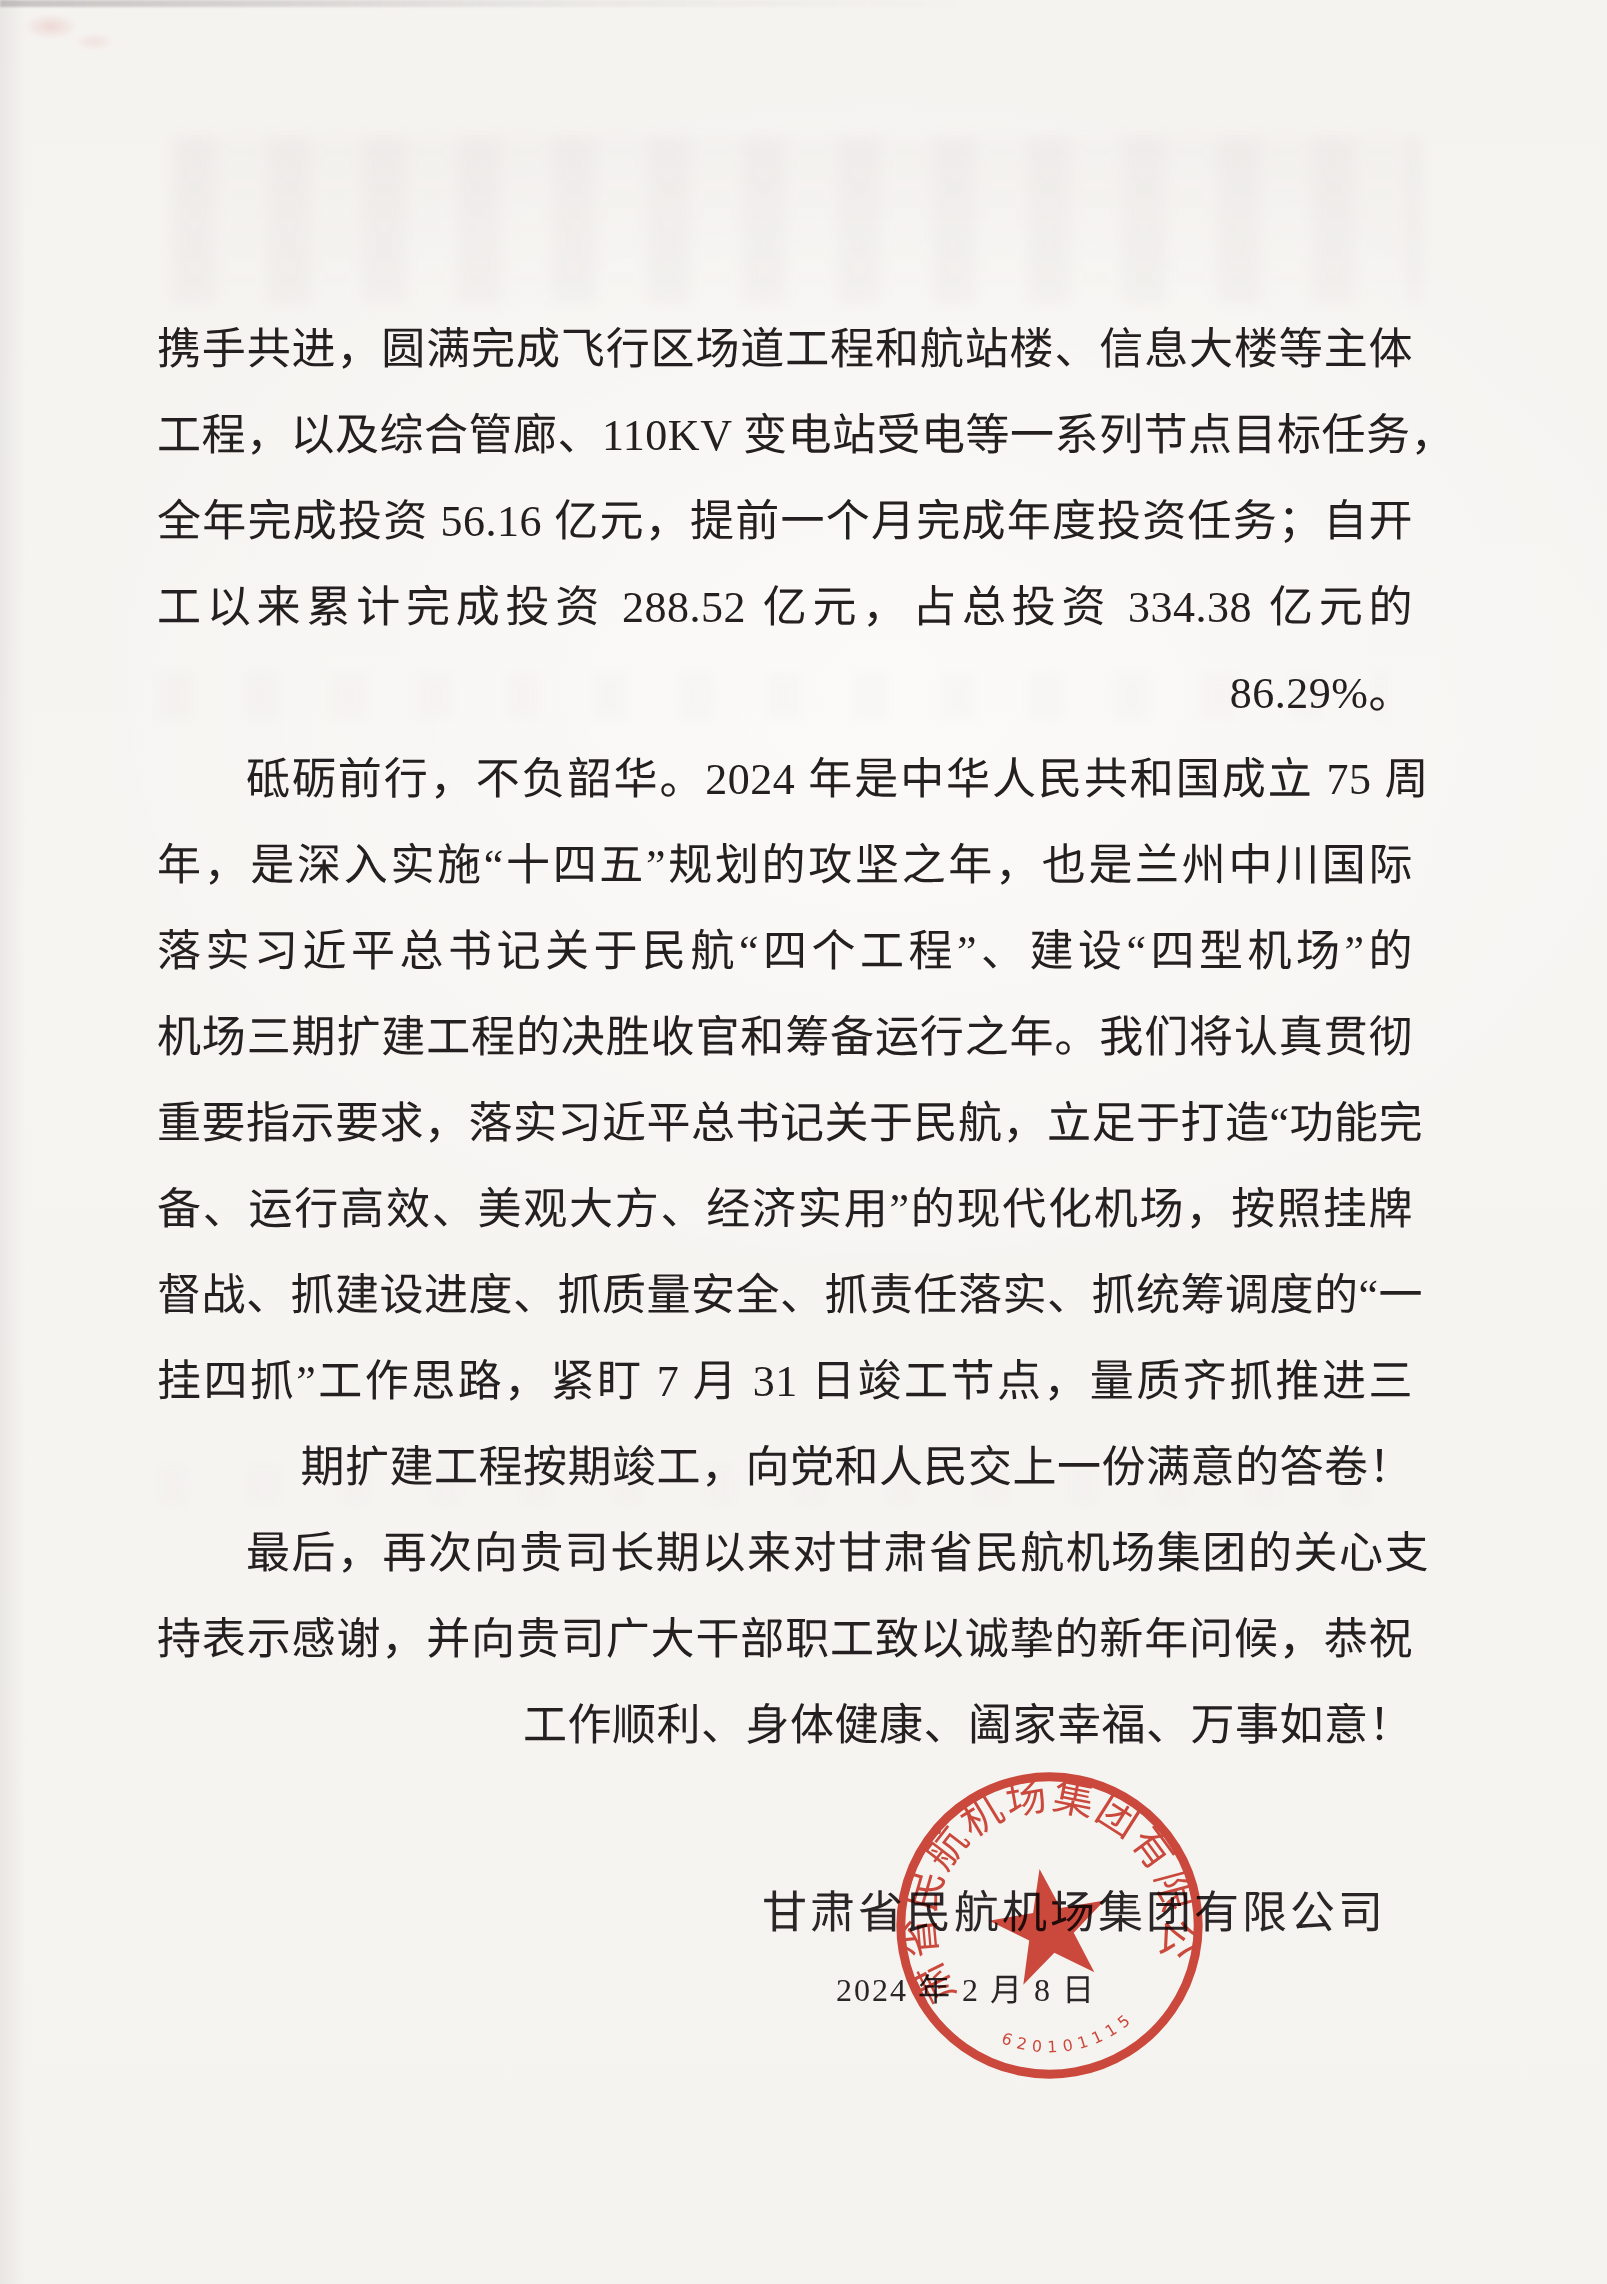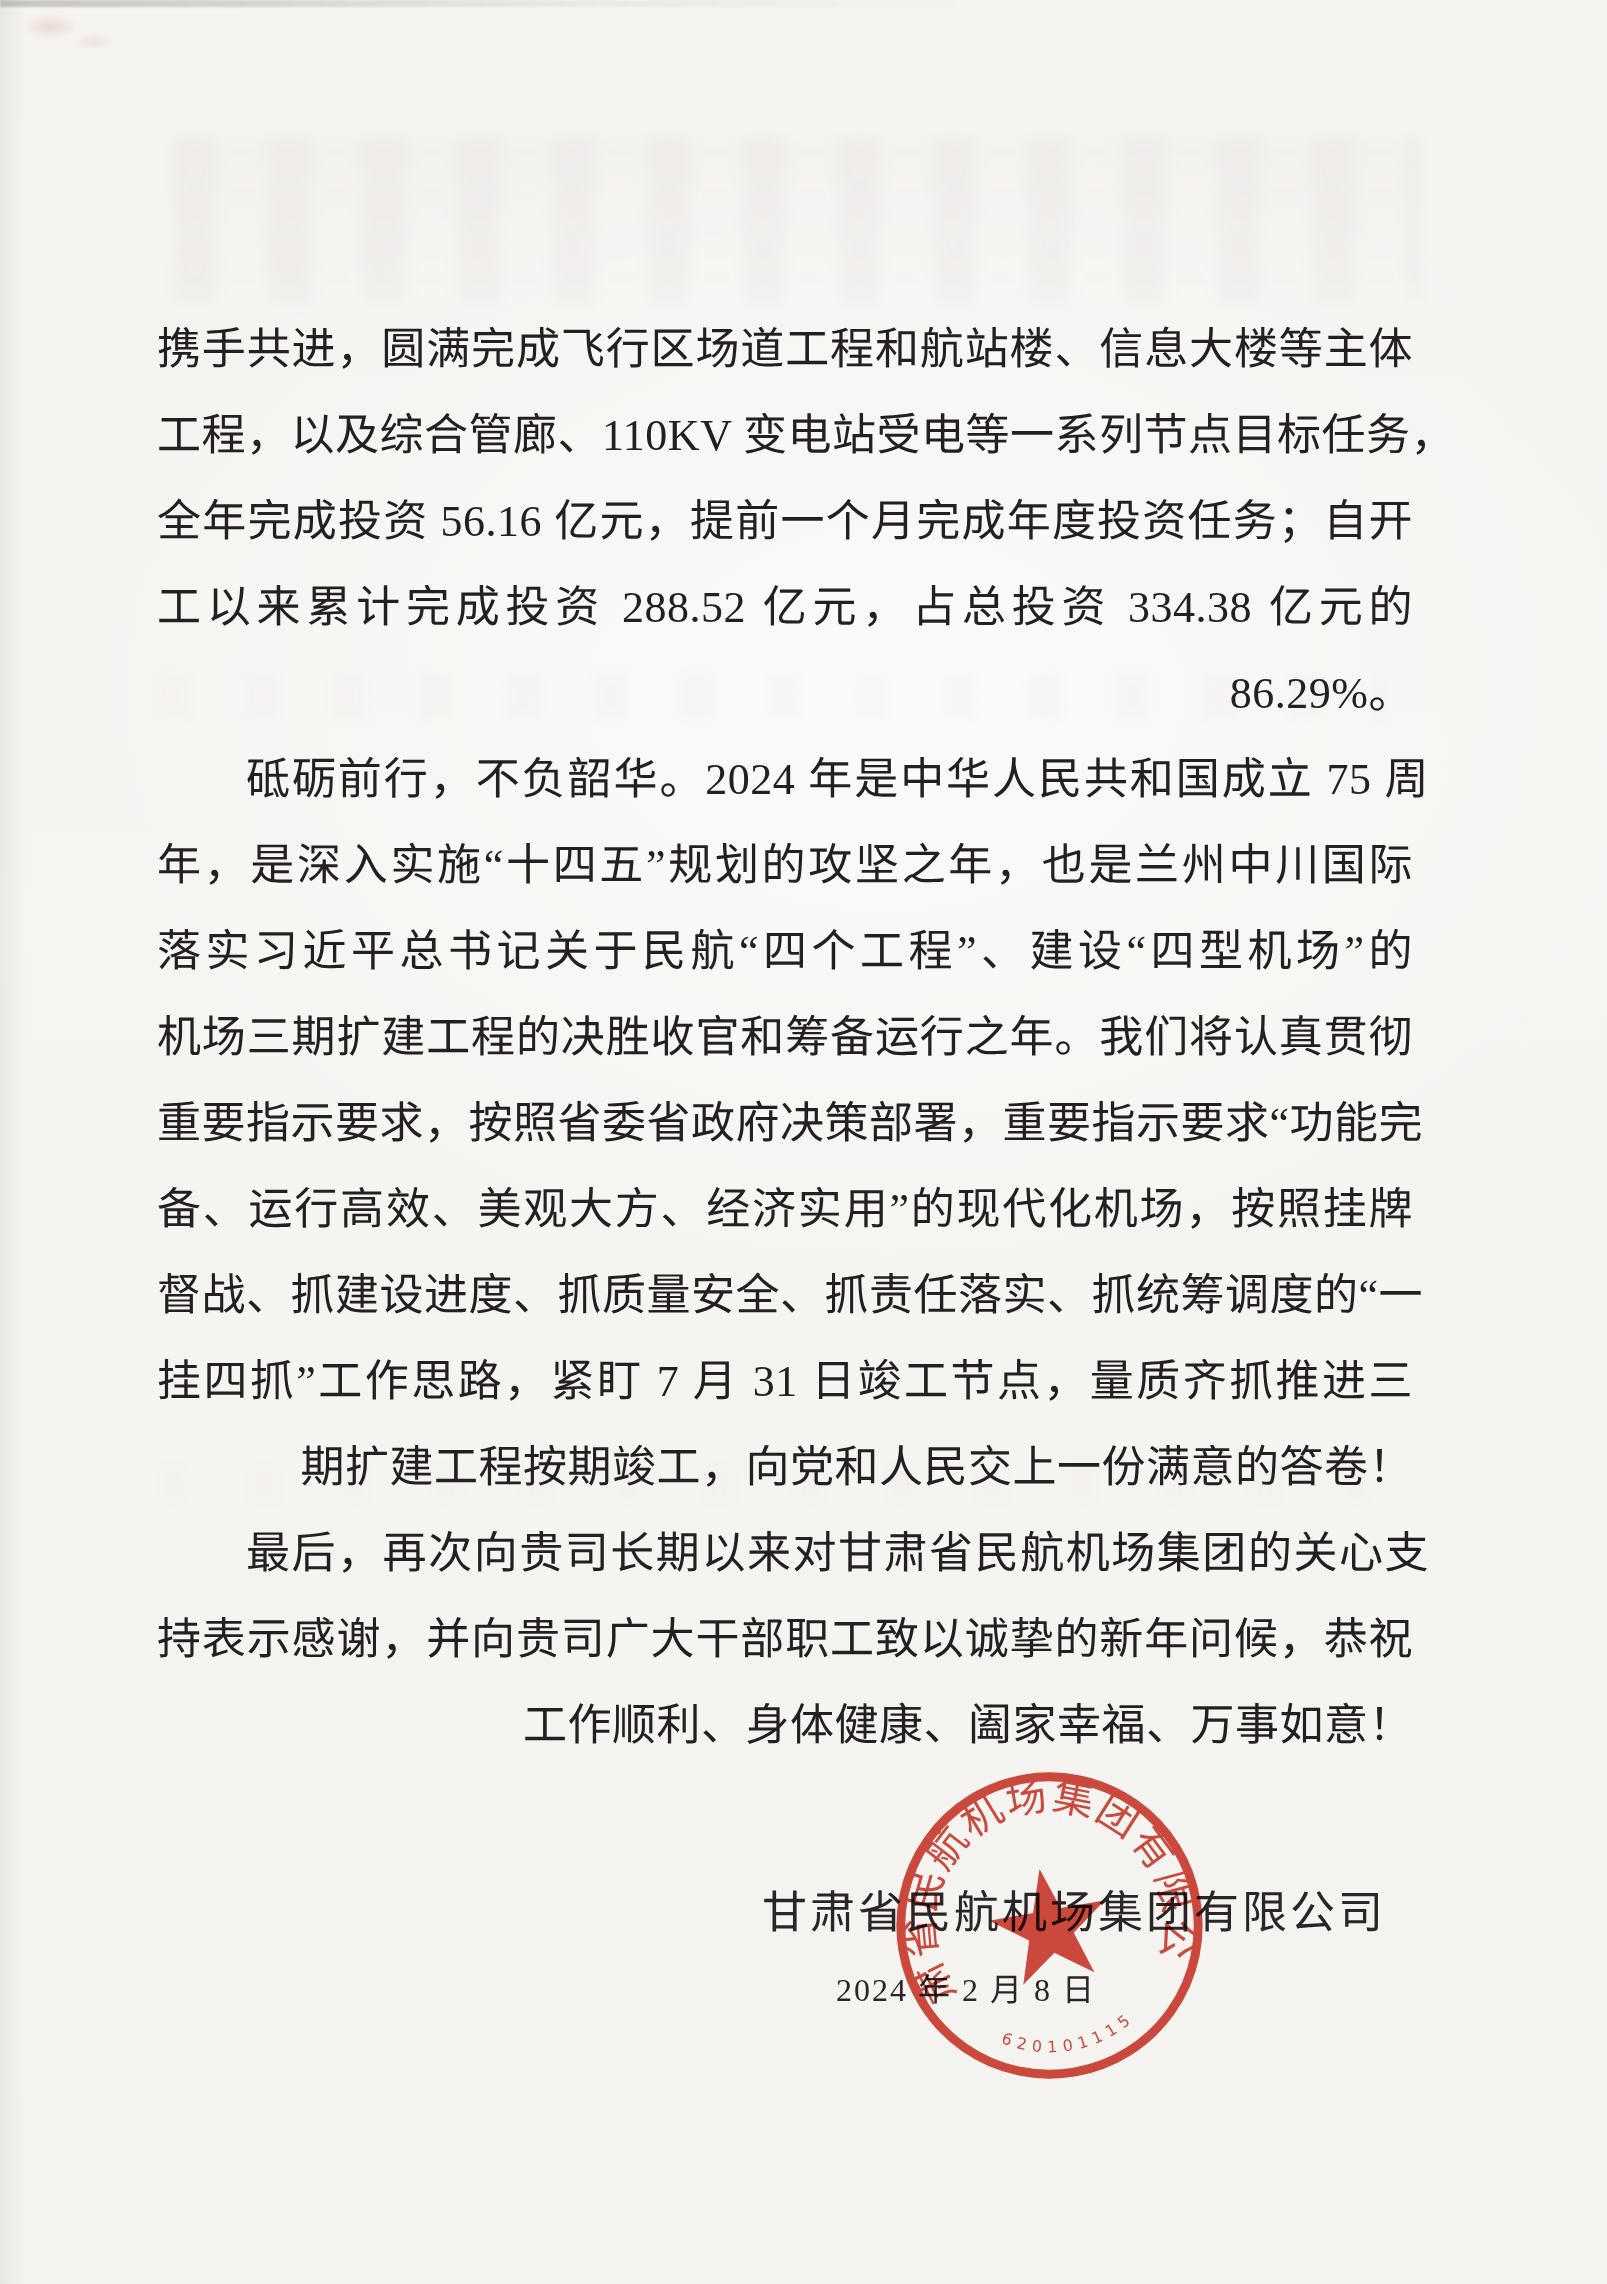--- a/index.html
+++ b/index.html
@@ -86,21 +86,21 @@
   <main class="text-block" style="color: rgb(36, 32, 33);">
     <p class="line full">携手共进，圆满完成飞行区场道工程和航站楼、信息大楼等主体</p>
     <p class="line full">工程，以及综合管廊、110KV 变电站受电等一系列节点目标任务，</p>
     <p class="line full">全年完成投资 56.16 亿元，提前一个月完成年度投资任务；自开</p>
     <p class="line full">工以来累计完成投资 288.52 亿元，占总投资 334.38 亿元的</p>
     <p class="line short">86.29%。</p>
     <p class="line full indent">砥砺前行，不负韶华。2024 年是中华人民共和国成立 75 周</p>
     <p class="line full">年，是深入实施“十四五”规划的攻坚之年，也是兰州中川国际</p>
     <p class="line full">落实习近平总书记关于民航“四个工程”、建设“四型机场”的</p>
     <p class="line full">机场三期扩建工程的决胜收官和筹备运行之年。我们将认真贯彻</p>
-    <p class="line full">重要指示要求，按照省委省政府决策部署，重要指示要求“功能完</p>
+    <p class="line full">重要指示要求，落实习近平总书记关于民航，立足于打造“功能完</p>
     <p class="line full">备、运行高效、美观大方、经济实用”的现代化机场，按照挂牌</p>
     <p class="line full">督战、抓建设进度、抓质量安全、抓责任落实、抓统筹调度的“一</p>
     <p class="line full">挂四抓”工作思路，紧盯 7 月 31 日竣工节点，量质齐抓推进三</p>
     <p class="line short">期扩建工程按期竣工，向党和人民交上一份满意的答卷！</p>
     <p class="line full indent">最后，再次向贵司长期以来对甘肃省民航机场集团的关心支</p>
     <p class="line full">持表示感谢，并向贵司广大干部职工致以诚挚的新年问候，恭祝</p>
     <p class="line short">工作顺利、身体健康、阖家幸福、万事如意！</p>
   </main>
 
   <div class="signature-company">甘肃省民航机场集团有限公司</div>

